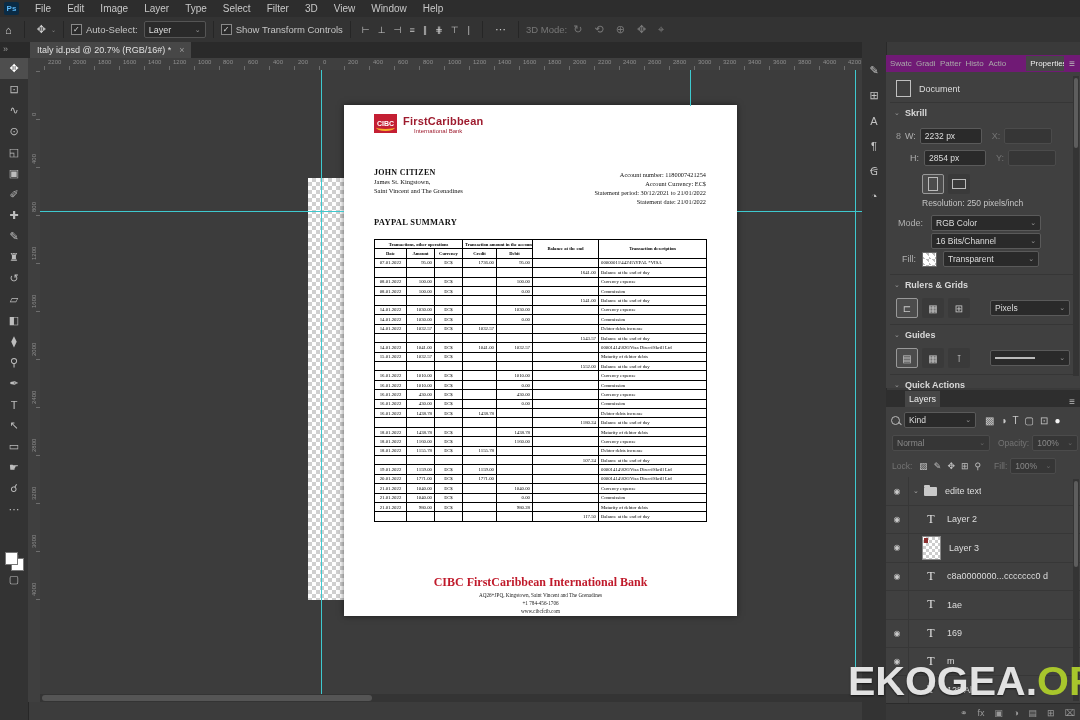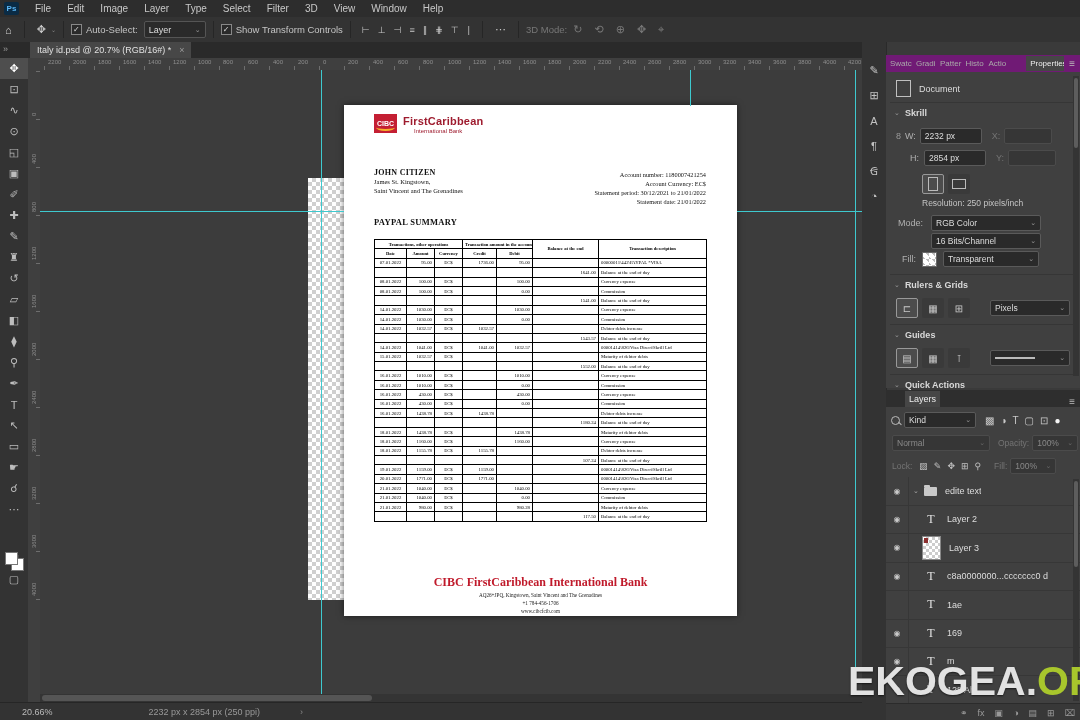--- a/index.html
+++ b/index.html
@@ -855,23 +855,18 @@
   <div id="layers-bottom" class="abs">
       <span class="act-ic">⚭</span>
       <span class="act-ic">fx</span>
       <span class="act-ic">▣</span>
       <span class="act-ic">◑</span>
       <span class="act-ic">▤</span>
       <span class="act-ic">⊞</span>
       <span class="act-ic">⌧</span>
     </div>
 
-  <div id="statusbar" class="abs">
-    <span style="margin-left:22px;">20.66%</span>
-    <span style="margin-left:96px;color:#999;">2232 px x 2854 px (250 ppi)</span>
-    <span style="margin-left:40px;color:#888;">›</span>
-  </div>
 
   <div id="watermark" class="abs">
     <span class="wm-main">EKOGEA.</span><span class="wm-accent">ORG</span>
   </div>
 
 </div>
 
 </body></html>

